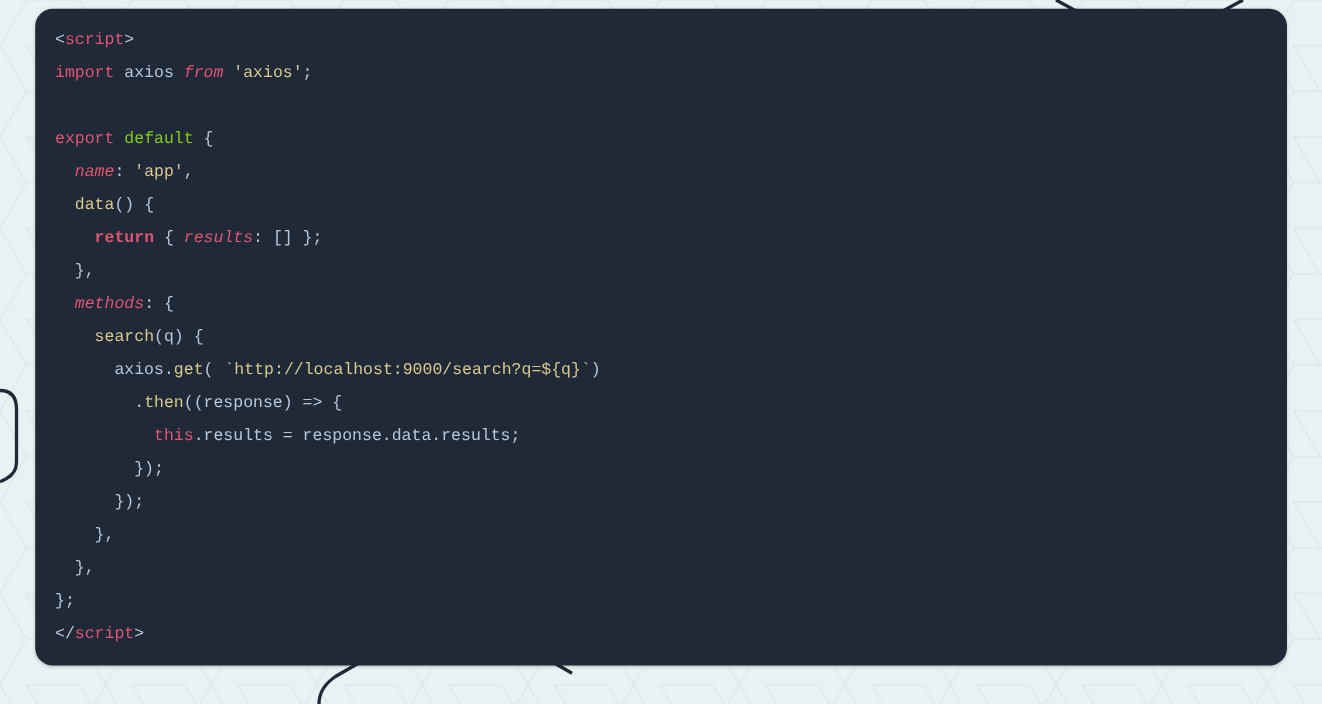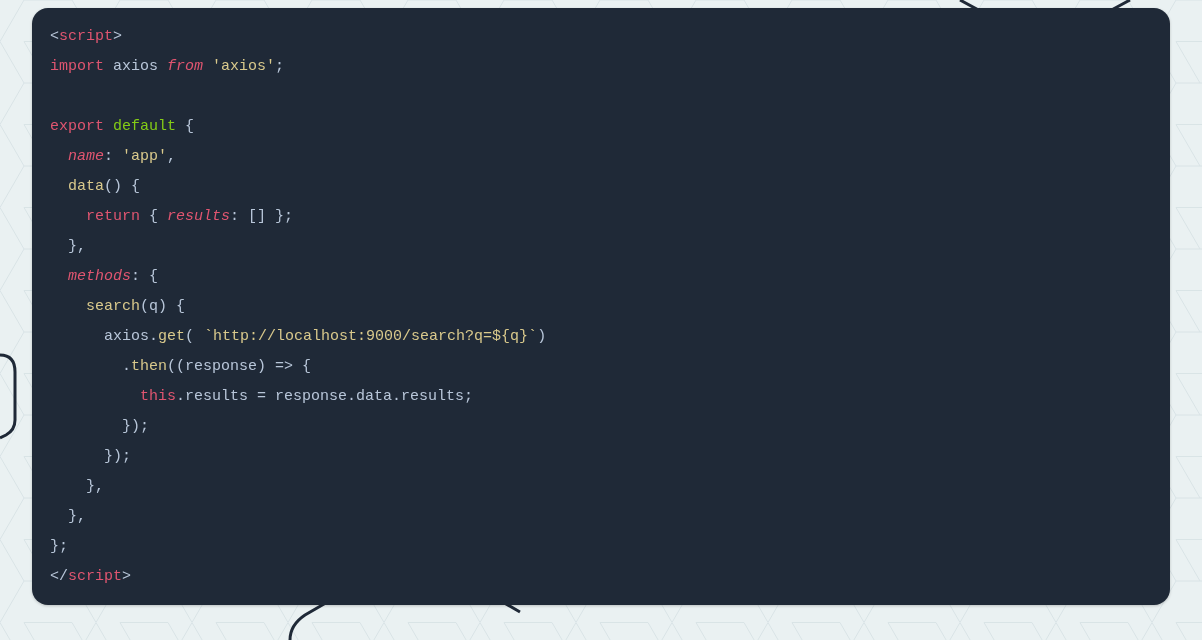--- a/index.html
+++ b/index.html
@@ -41,21 +41,21 @@
     .tok-string { color: #d9c98c; }
     .tok-name { color: #e05570; font-style: italic; }
     .tok-method { color: #d9c98c; text-align: center; }
     .tok-this { color: #e05570; }
     .tok-prop { color: #b8c6d9; }
     .tok-brace { color: #b8c6d9; }
     .tok-arrow { color: #b8c6d9; }
     .tok-tmpl { color: #d9c98c; margin-left: 10px; }
     .tok-default { color: #84cc16; }
     .tok-from { color: #e05570; font-style: italic; }
-    .tok-return { color: #e05570; }
+    .tok-return { color: #e05570; font-weight: bold; }
   </style>
 </head>
 <body>
 
 <svg class="hexbg" viewBox="0 0 1202 640">
   <defs>
     <pattern id="hex" width="96" height="83" patternUnits="userSpaceOnUse">
       <path d="M 24 0 L 72 0 L 96 41.5 L 72 83 L 24 83 L 0 41.5 Z" fill="none" stroke="#c8d6da" stroke-width="1"></path>
       <path d="M 72 0 L 120 0 L 144 41.5 L 120 83 L 72 83 L 96 41.5 Z" fill="none" stroke="#c8d6da" stroke-width="1" transform="translate(-48,41.5)"></path>
     </pattern>

